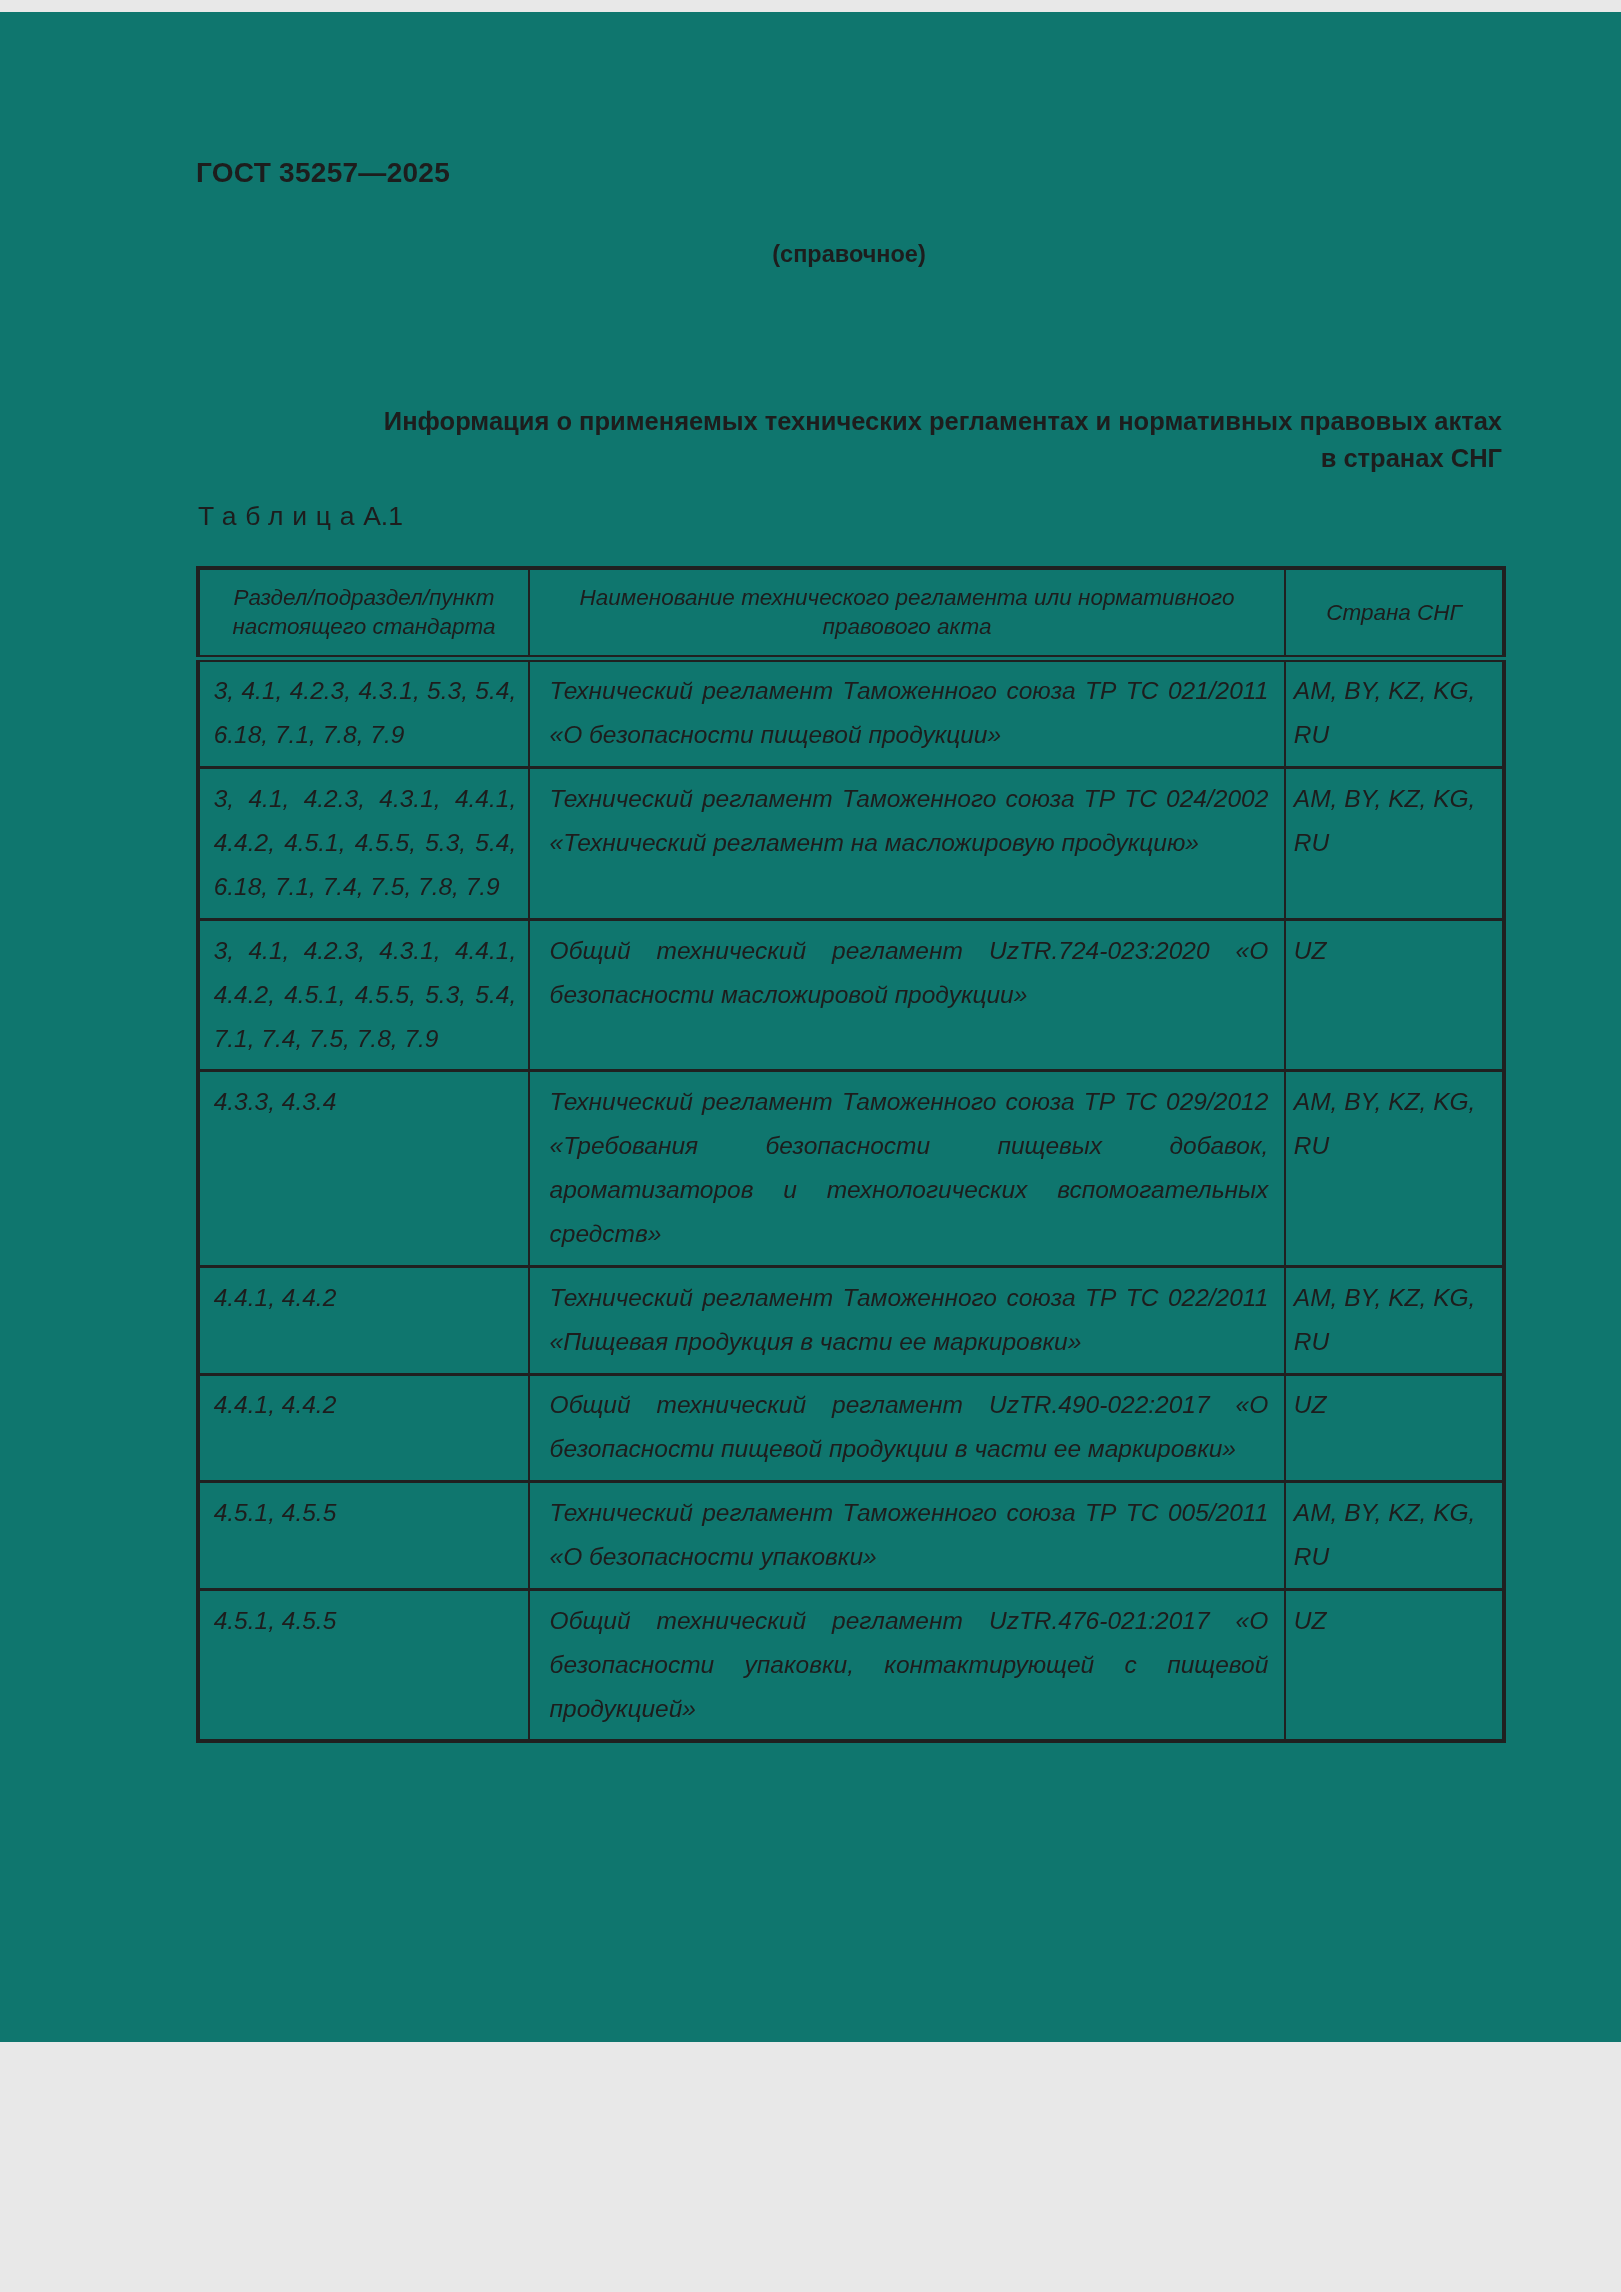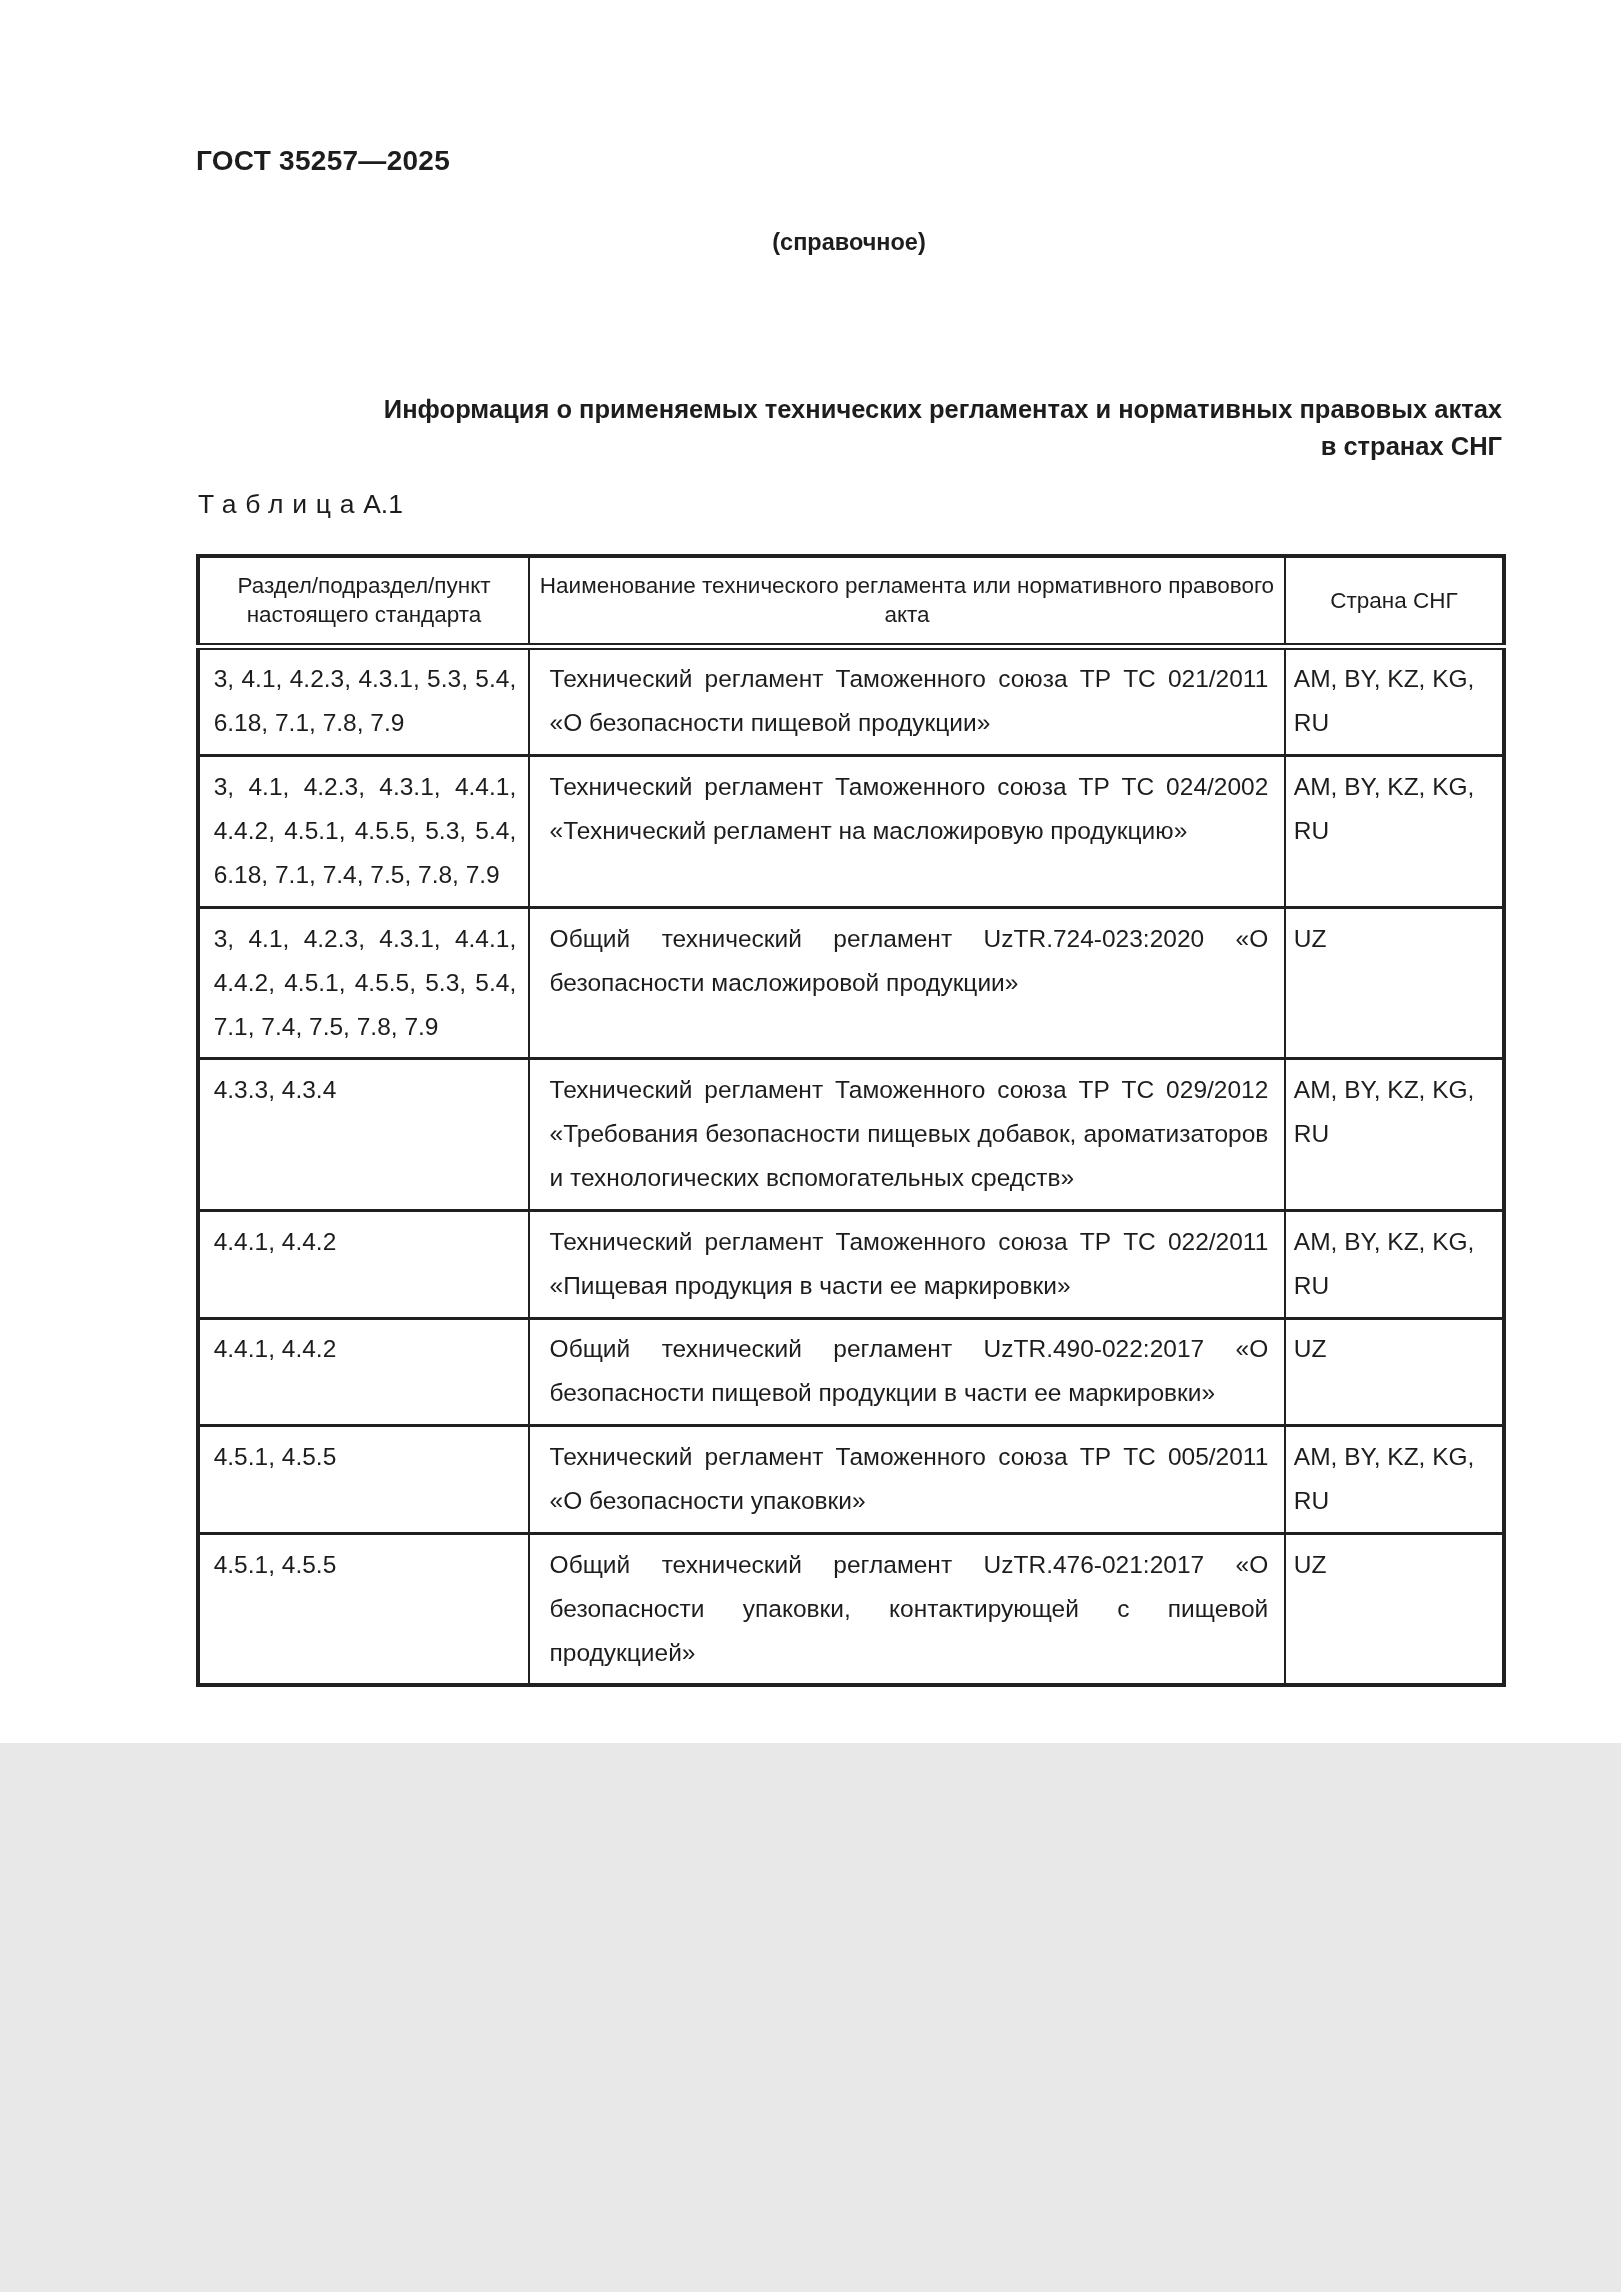--- a/index.html
+++ b/index.html
@@ -3,23 +3,23 @@
 <meta charset="utf-8">
 <style>
   html, body {
     margin: 0;
     padding: 0;
     background: #e8e8e8;
   }
   .page {
     position: relative;
     width: 1621px;
-    height: 1743px;
-    margin: 0 auto;
-    background: #ffffff;
+    height: 2030px;
+    margin: 12px auto;
+    background: #0f766e;
     color: #1d1d1d;
     font-family: "Liberation Sans", "DejaVu Sans", sans-serif;
     overflow: hidden;
   }
   .runhead {
     position: absolute;
     left: 196px;
     top: 145px;
     font-size: 28px;
     font-weight: bold;
@@ -59,20 +59,21 @@
   .table-wrap {
     position: absolute;
     left: 196px;
     top: 554px;
   }
   table.reg-table {
     border-collapse: collapse;
     table-layout: fixed;
     width: 1306px;
     border: 4.9px solid #202020;
+    font-style: italic;
   }
   table.reg-table th {
     border: 2.9px solid #202020;
     border-bottom: 7.8px double #202020;
     font-weight: normal;
     font-size: 22.5px;
     line-height: 29px;
     text-align: center;
     vertical-align: middle;
     padding: 9.8px 9.8px;

